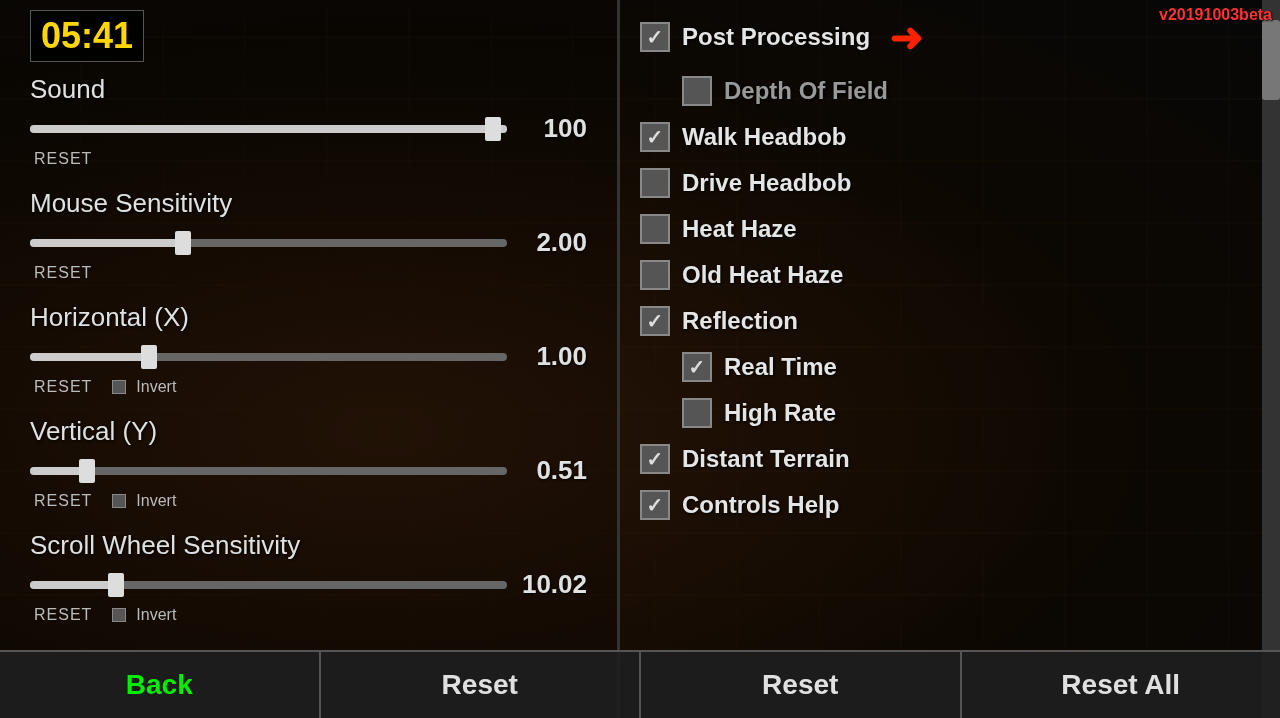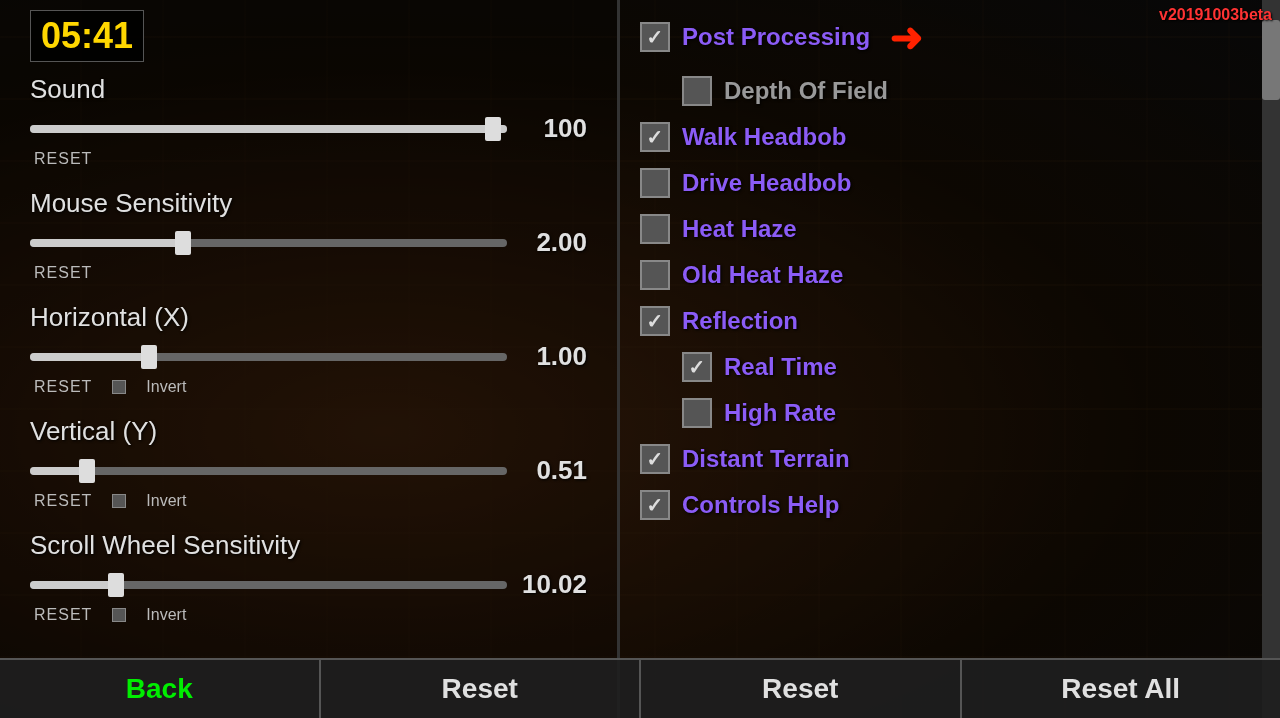--- a/index.html
+++ b/index.html
@@ -129,21 +129,21 @@
       color: #bbb;
       font-size: 16px;
       letter-spacing: 1px;
       cursor: pointer;
       padding: 2px 4px;
     }
 
     .invert-checkbox {
       display: flex;
       align-items: center;
-      gap: 20px;
+      gap: 10px;
       color: #bbb;
       font-size: 16px;
     }
 
     .small-checkbox {
       width: 14px;
       height: 14px;
       background: #555;
       border: 1px solid #888;
       display: inline-block;
@@ -235,37 +235,37 @@
       background: #555;
     }
 
     .checkmark {
       color: #ddd;
       font-size: 20px;
       font-weight: bold;
     }
 
     .option-label {
-      color: #8b5cf6;
+      color: #e5e5e5;
       font-size: 24px;
       font-weight: bold;
       text-shadow: 1px 1px 3px #000;
     }
 
     .option-label.dimmed {
       color: #999;
     }
 
     
     .bottom-bar {
       position: absolute;
       bottom: 0;
       left: 0;
       right: 0;
-      height: 60px;
+      height: 68px;
       display: flex;
       z-index: 20;
     }
 
     .bottom-btn {
       flex: 1;
       background: rgba(30,30,30,0.92);
       border: none;
       border-top: 2px solid #555;
       color: #e0e0e0;

